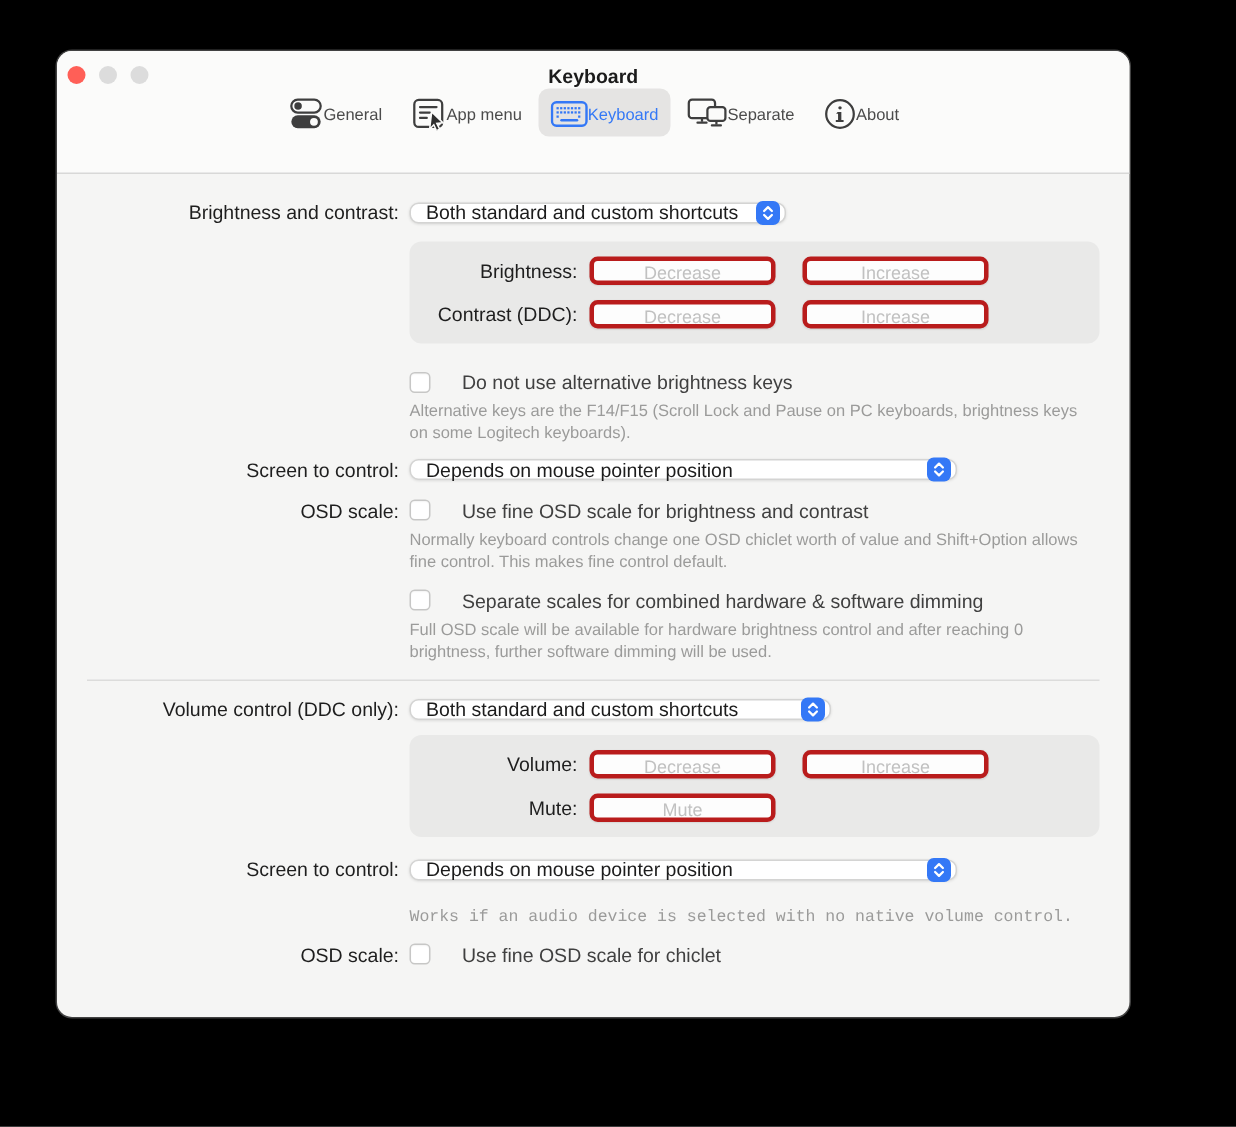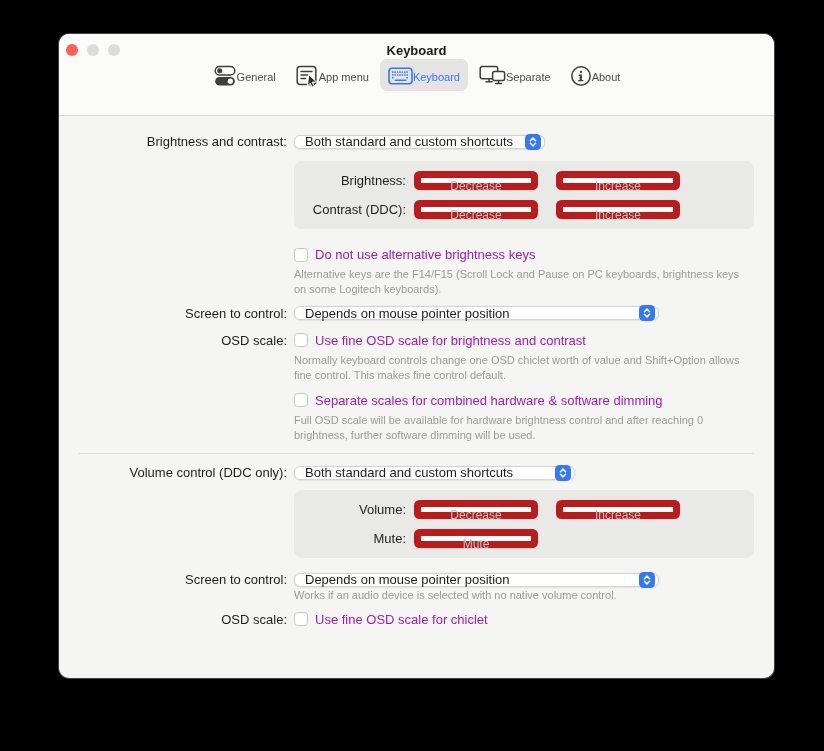--- a/index.html
+++ b/index.html
@@ -1,20 +1,20 @@
 <!DOCTYPE html>
 <html><head>
 <meta charset="utf-8">
 <style>
   * { margin:0; padding:0; box-sizing:border-box; }
   html,body { width:824px; height:751px; background:#000; overflow:hidden;
               font-family:"Liberation Sans", sans-serif; }
 
   .window {
-    position:absolute; left:59px; top:34px; width:715px; height:644px;
+    position:absolute; left:38px; top:34px; width:715px; height:644px;
     background:#f5f5f4; border-radius:10px; overflow:hidden;
     box-shadow:0 0 0 1px rgba(120,120,120,.55), 0 22px 50px rgba(0,0,0,.75);
   }
 
   
   .header { position:absolute; top:0; left:0; right:0; height:82px;
             background:#fbfbfa; border-bottom:1px solid #d8d8d7; }
   .traffic { position:absolute; left:7px; top:10px; display:flex; gap:9px; }
   .light { width:12px; height:12px; border-radius:50%; }
   .light.close { background:#ff5f57; }
@@ -44,27 +44,27 @@
   .dd-text { white-space:nowrap; overflow:hidden; }
   .stepper { width:16px; height:16px; border-radius:4.5px; background:#3478f6;
              flex:none; margin-left:8px; display:flex; align-items:center; justify-content:center; }
 
   .groupbox { background:#e9e9e8; border-radius:8px; width:460px; padding:10px 0; }
   .gb-row { display:flex; align-items:center; }
   .gb-row + .gb-row { margin-top:10px; }
   .gb-lbl { width:112px; text-align:right; margin-right:8px;
             font-size:13px; color:#1e1e1e; flex:none; }
   .btn { width:124px; height:19px; border-radius:5.5px; background:#fdfdfd;
-         border:7px solid #b91c1c; box-shadow:0 .5px 1px rgba(0,0,0,.08);
+         border:3px solid #b91c1c; box-shadow:0 .5px 1px rgba(0,0,0,.08);
          font-size:12px; color:#c1c1c1; text-align:center; line-height:17px; }
   .btn + .btn { margin-left:18px; }
 
   .checkbox { width:14px; height:14px; background:#fff; border:1px solid #c7c7c6;
               border-radius:3.5px; box-shadow:inset 0 .5px 1px rgba(0,0,0,.06); flex:none; }
-  .cb-label { font-size:13px; color:#a21caf; margin-left:7px; }
+  .cb-label { font-size:13px; color:#404040; margin-left:21px; }
 
   .help { width:452px; font-size:11px; line-height:1.4; color:#9b9b9a; }
   .divider { height:1px; background:#dcdcdb; margin-left:20px; width:675px; }
 </style>
 </head>
 <body>
 
 <div class="window">
 
   <div class="header">
@@ -246,21 +246,21 @@
       <span class="lbl">Screen to control:</span>
       <div class="dropdown" style="width:365px;">
         <span class="dd-text">Depends on mouse pointer position</span>
         <span class="stepper">
           <svg width="12" height="12" viewBox="0 0 12 12">
               <path d="M3.4 4.7 L6 2.1 L8.6 4.7 M3.4 7.3 L6 9.9 L8.6 7.3" fill="none" stroke="#fff" stroke-width="1.5" stroke-linecap="round" stroke-linejoin="round"></path>
             </svg>
         </span>
       </div>
     </div>
-    <div class="help indent" style="margin-top:1px;">Works if an audio device is selected with no native volume control.</div>
+    <div class="help indent" style="margin-top:18px;font-family:Liberation Mono, monospace;">Works if an audio device is selected with no native volume control.</div>
 
     <div class="row" style="margin-top:8px;">
       <span class="lbl">OSD scale:</span>
       <span class="checkbox"></span>
       <span class="cb-label">Use fine OSD scale for chiclet</span>
     </div>
 
   </div>
 </div>
 

